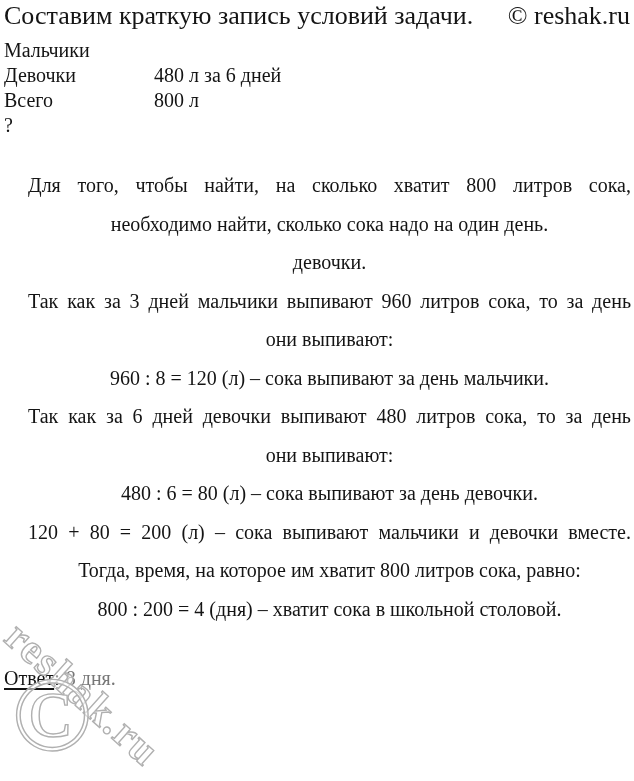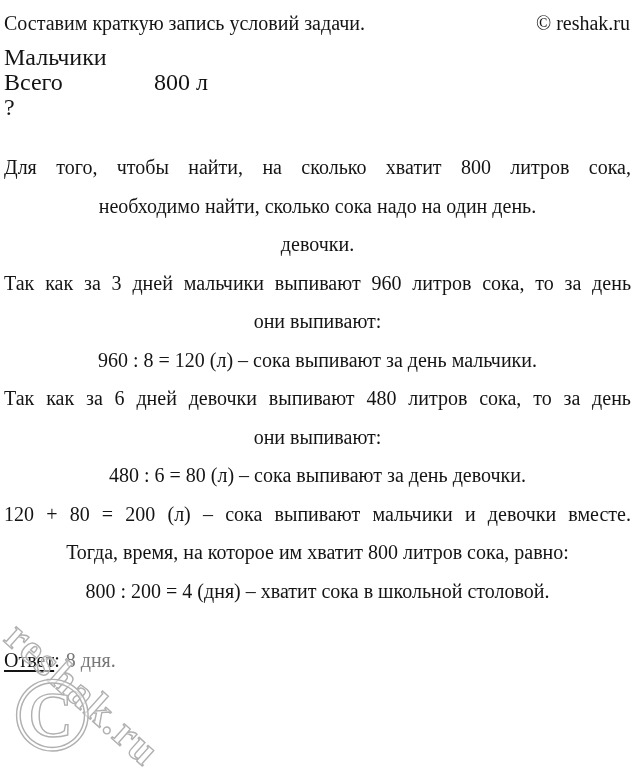--- a/index.html
+++ b/index.html
@@ -10,38 +10,39 @@
     background: #ffffff;
     font-family: "Liberation Serif", "DejaVu Serif", serif;
     color: #141414;
     overflow: hidden;
   }
   
   .header {
     display: flex;
     justify-content: space-between;
     align-items: flex-start;
-    padding: 10px 4px 0 4px;
-    font-size: 20px;
+    padding: 3px 4px 0 4px;
+    font-size: 26px;
     line-height: 26px;
   }
   
   .short-record {
     margin-top: 9px;
     padding-left: 4px;
-    font-size: 24px;
+    font-size: 20px;
   }
   .sr-row { display: flex; line-height: 25px; }
   .sr-label { width: 150px; flex: 0 0 150px; }
   .sr-value { flex: 1; }
   
   .solution {
     margin-top: 28px;
     padding: 0 3px 0 4px;
     font-size: 20px;
+    margin-left: 24px;
   }
   .line { line-height: 38.5px; text-align: center; }
   .line.justify {
     text-align: justify;
     text-align-last: justify;
     -moz-text-align-last: justify;
   }
   
   .answer {
     margin-top: 36px;
@@ -93,20 +94,24 @@
   <div class="header">
     <span>Составим краткую запись условий задачи.</span>
     <span>© reshak.ru</span>
   </div>
 
   <div class="short-record">
     <div class="sr-row">
       <span class="sr-label">Мальчики</span>
     </div>
     <div class="sr-row">
+      <span class="sr-label">Девочки</span>
+      <span class="sr-value">480 л за 6 дней</span>
+    </div>
+    <div class="sr-row">
       <span class="sr-label">Всего</span>
       <span class="sr-value">800 л</span>
     </div>
     <div class="sr-row">
       <span class="sr-value">?</span>
     </div>
   </div>
 
   <div class="solution">
     <div class="line justify">Для того, чтобы найти, на сколько хватит 800 литров сока,</div>

